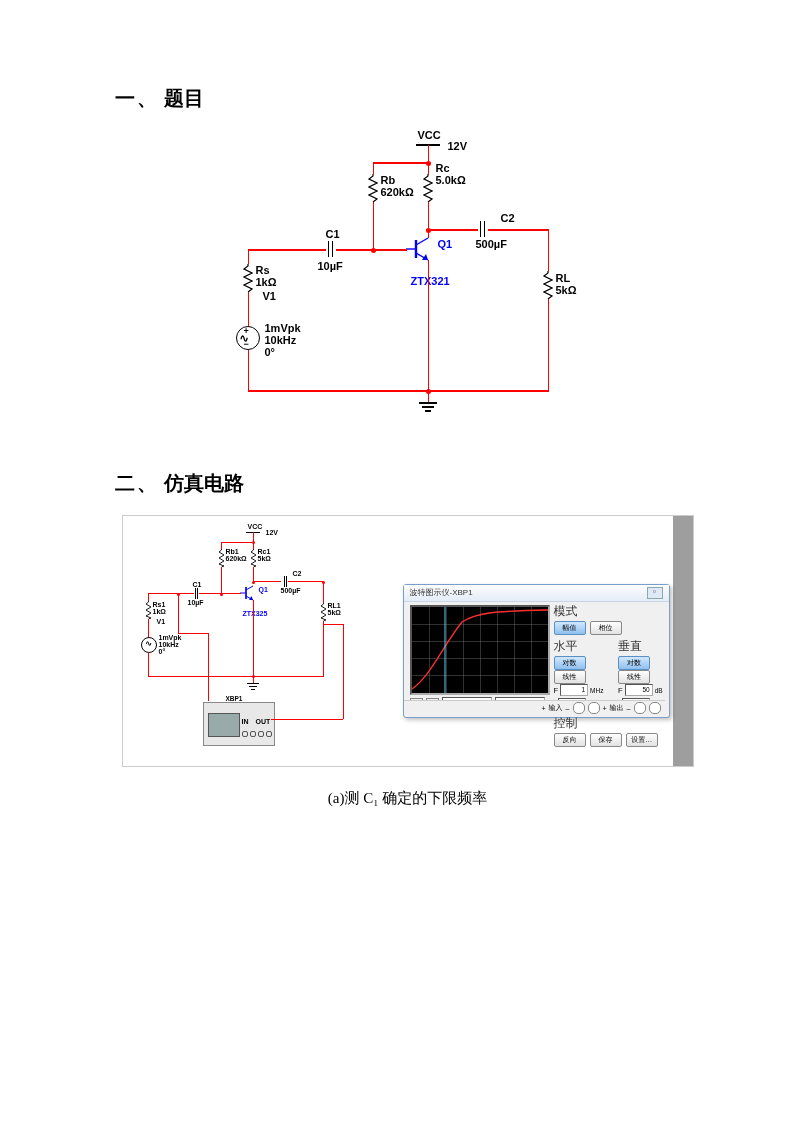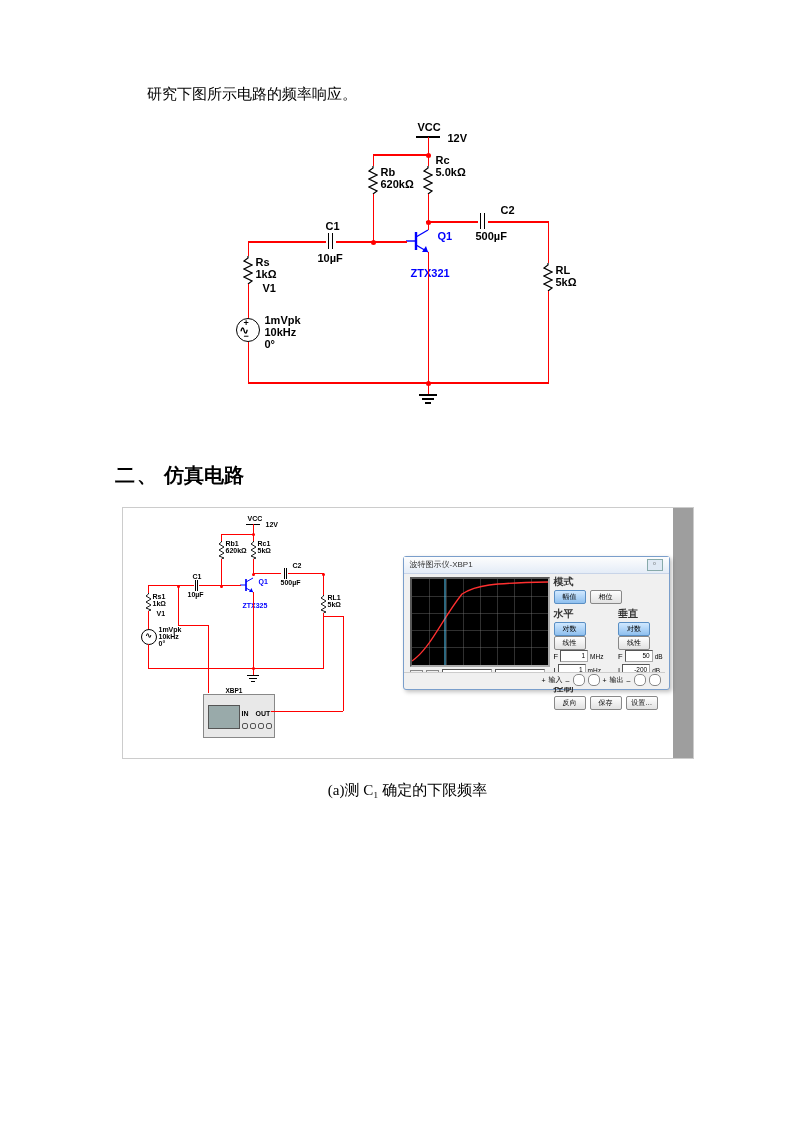--- a/index.html
+++ b/index.html
@@ -104,21 +104,21 @@
   .sim-schem .gnd2 div { position:absolute; height:1px; background:#000; left:50%; transform:translateX(-50%);}
   .sim-schem .gnd2 .a{top:0;width:12px;} .sim-schem .gnd2 .b{top:3px;width:8px;} .sim-schem .gnd2 .c{top:6px;width:4px;}
   .sim-schem .src2 { position:absolute; width:14px; height:14px; border:1px solid #000; border-radius:50%; background:#fff; font-size:8px; line-height:12px; text-align:center; }
   .sim-schem .bjt2 { position:absolute; width:17px; height:18px; }
   .sim-schem .bjt2 svg { width:17px; height:18px; display:block; }
   .sim-schem .xbp { position:absolute; width:70px; height:42px; border:1px solid #888; background:#e8e8e8; font-size:6px; }
   .sim-schem .xbp .scr { position:absolute; left:4px; top:10px; width:30px; height:22px; background:#9aa; border:1px solid #555;}
   .sim-schem .xbp .io { position:absolute; top:15px; font-size:7px; font-weight:bold;}
 
   .bode-win {
-    position:absolute; left:280px; top:48px; width:265px; height:132px;
+    position:absolute; left:280px; top:68px; width:265px; height:132px;
     background:#f0f0f0; border:1px solid #7a9ecb; border-radius:3px;
     box-shadow: 2px 2px 4px rgba(0,0,0,0.25);
     font-size:8px;
   }
   .bode-win .titlebar {
     height:16px; background:linear-gradient(#fdfdfd,#e4ecf7);
     border-bottom:1px solid #c8d4e8;
     padding:0 6px; line-height:16px; font-size:8px; color:#333;
     display:flex; justify-content:space-between; align-items:center;
   }
@@ -134,21 +134,21 @@
   .plot .grid-line-v { position:absolute; top:0; bottom:0; width:1px; background:rgba(120,120,120,0.4);}
   .plot svg { position:absolute; left:0; top:0; width:100%; height:100%; }
   .readout {
     position:absolute; left:6px; top:96px; width:154px; height:14px;
     display:flex; align-items:center; gap:3px; font-size:7px;
   }
   .readout .box { background:#fff; border:1px inset #aaa; padding:0 4px; height:12px; line-height:12px; min-width:40px; text-align:right;}
   .readout .btn { width:11px;height:11px;border:1px solid #888;background:#eee;font-size:7px;line-height:9px;text-align:center;}
   .panel { position:absolute; left:150px; top:2px; right:4px; bottom:2px; font-size:7.5px;}
   .panel .grp { margin-bottom:3px; }
-  .panel .grp-title { font-size:10px; color:#333; margin-bottom:1px;font-weight:bold;}
+  .panel .grp-title { font-size:12px; color:#333; margin-bottom:1px;}
   .panel .btn {
     display:inline-block; min-width:24px; height:12px; line-height:12px;
     border:1px solid #888; background:linear-gradient(#fefefe,#e2e2e2);
     font-size:7px; text-align:center; padding:0 3px; margin-right:2px;
     border-radius:2px;
   }
   .panel .btn.accent { background:linear-gradient(#d0e8ff,#8fc0ef); border-color:#5a8fc4;}
   .panel .row { display:flex; align-items:center; gap:2px; margin-bottom:2px;}
   .panel .field { background:#fff; border:1px inset #aaa; width:22px; height:10px; font-size:6.5px; line-height:10px; padding:0 2px; text-align:right;}
   .panel .unit { width:22px; font-size:6.5px;}
@@ -156,21 +156,24 @@
     border-top:1px solid #ccc; display:flex; justify-content:flex-end; align-items:center; gap:3px;
     padding-right:4px; font-size:7px; background:#f0f0f0;
   }
   .panel .port { width:10px;height:10px;border:1px solid #888;border-radius:5px;background:#fff;}
 </style>
 </head>
 <body>
 
 <div class="page">
 
-  <div class="body-text">研究下图所示电路的频率响应。</div>
+  <div class="h1">
+    <span class="num">一、</span>
+    <span>题目</span>
+  </div>
 
   <div class="circuit-wrap">
     <div class="circuit">
 
       <div class="vcc-bar" style="left:193px; top:14px;"></div>
       <div class="lbl" style="left:195px; top:-1px;">VCC</div>
       <div class="lbl" style="left:225px; top:10px;">12V</div>
 
       <div class="wire wv" style="left:205px; top:15px; height:17px;"></div>
       <div class="wire wh" style="left:150px; top:32px; width:57px;"></div>

